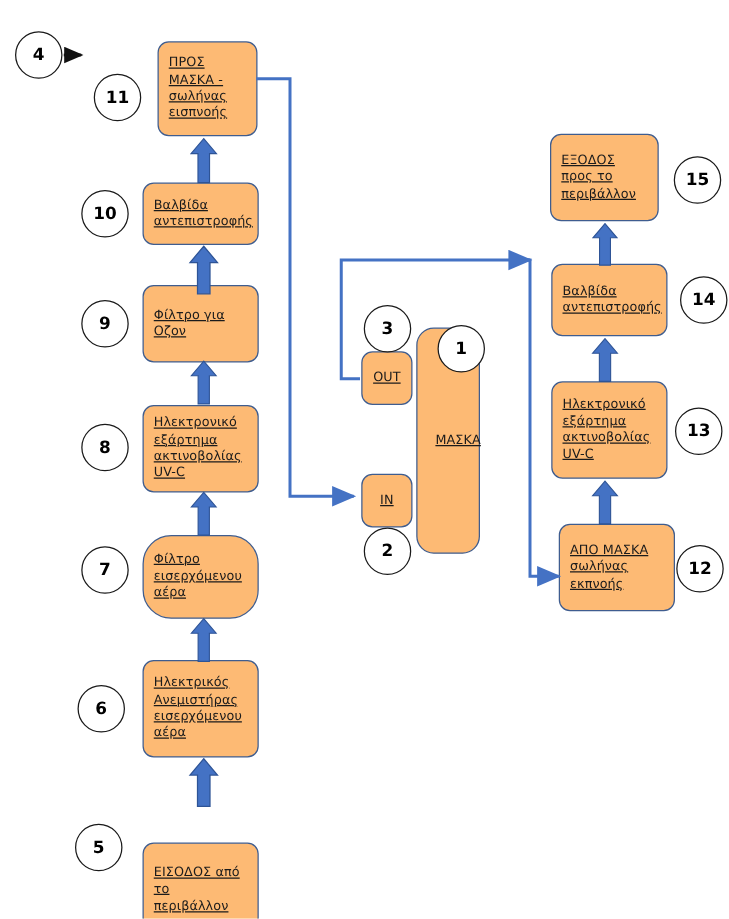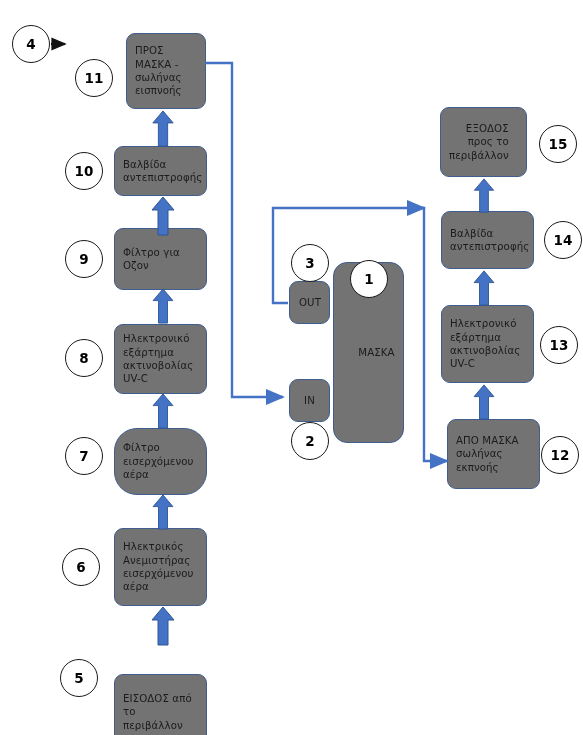--- a/index.html
+++ b/index.html
@@ -9,30 +9,31 @@
     background:#ffffff;
     font-family:"DejaVu Sans","Liberation Sans",sans-serif;
     overflow:hidden;
   }
   
   .box{
     position:absolute;
     box-sizing:border-box;
     border:1.3px solid #3f5d8f;
     border-radius:9px;
-    background:#737373;
+    background:#fdba74;
     display:flex;
     align-items:center;
     justify-content:flex-start;
     padding:5px 8px;
     color:#1b1b1b;
     font-size:10.2px;
     line-height:13.4px;
     white-space:pre-line;
     letter-spacing:.1px;
+    text-decoration:underline;
   }
   .box.center-txt{justify-content:center;text-align:center;}
   .box.mid{align-items:center;}
   
   .circ{
     position:absolute;
     box-sizing:border-box;
     width:38px;height:38px;
     border:1.4px solid #1a1a1a;
     border-radius:50%;
@@ -141,33 +142,33 @@
 Ανεμιστήρας
 εισερχόμενου
 αέρα</span>
   </div>
 
   <div class="box mid" style="left:114px;top:674px;width:93px;height:76px;">
     <span>ΕΙΣΟΔΟΣ από
 το περιβάλλον</span>
   </div>
 
-  <div class="box center-txt" style="left:333px;top:262px;width:71px;height:181px;border-radius:14px;padding-left:24px;">
+  <div class="box center-txt" style="left:333px;top:262px;width:51px;height:181px;border-radius:14px;padding-left:24px;">
     <span>ΜΑΣΚΑ</span>
   </div>
 
-  <div class="box center-txt" style="left:289px;top:281px;width:41px;height:43px;justify-content:flex-end;">
+  <div class="box center-txt" style="left:289px;top:281px;width:41px;height:43px;">
     <span>OUT</span>
   </div>
 
   <div class="box center-txt" style="left:289px;top:379px;width:41px;height:43px;">
     <span>IN</span>
   </div>
 
-  <div class="box mid" style="left:440px;top:107px;width:87px;height:70px;text-align:right;">
+  <div class="box mid" style="left:440px;top:107px;width:87px;height:70px;">
     <span>ΕΞΟΔΟΣ
 προς το
 περιβάλλον</span>
   </div>
 
   <div class="box mid" style="left:441px;top:211px;width:93px;height:58px;">
     <span>Βαλβίδα
 αντεπιστροφής</span>
   </div>
 

